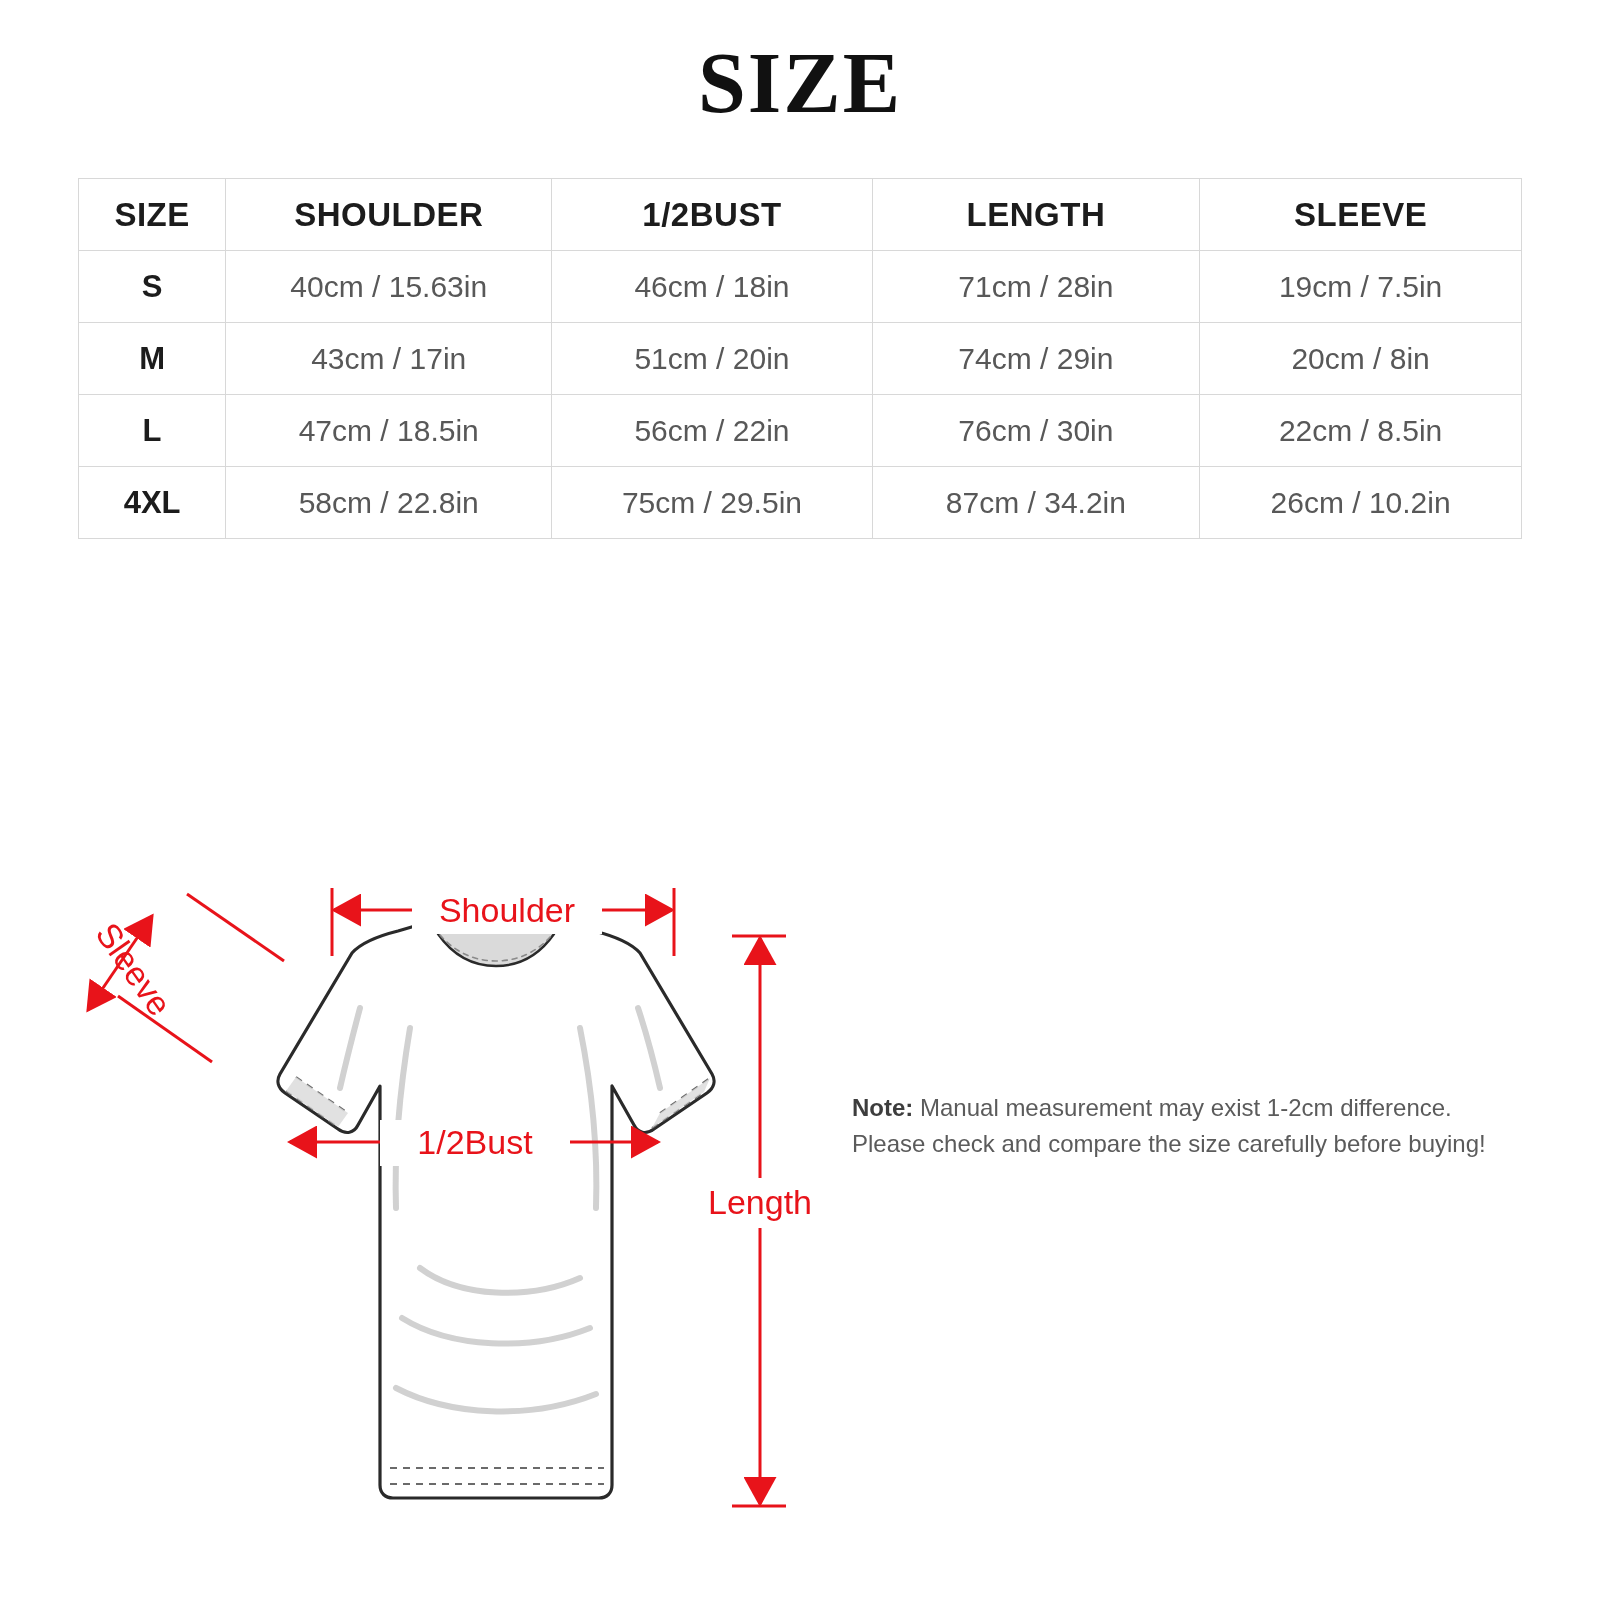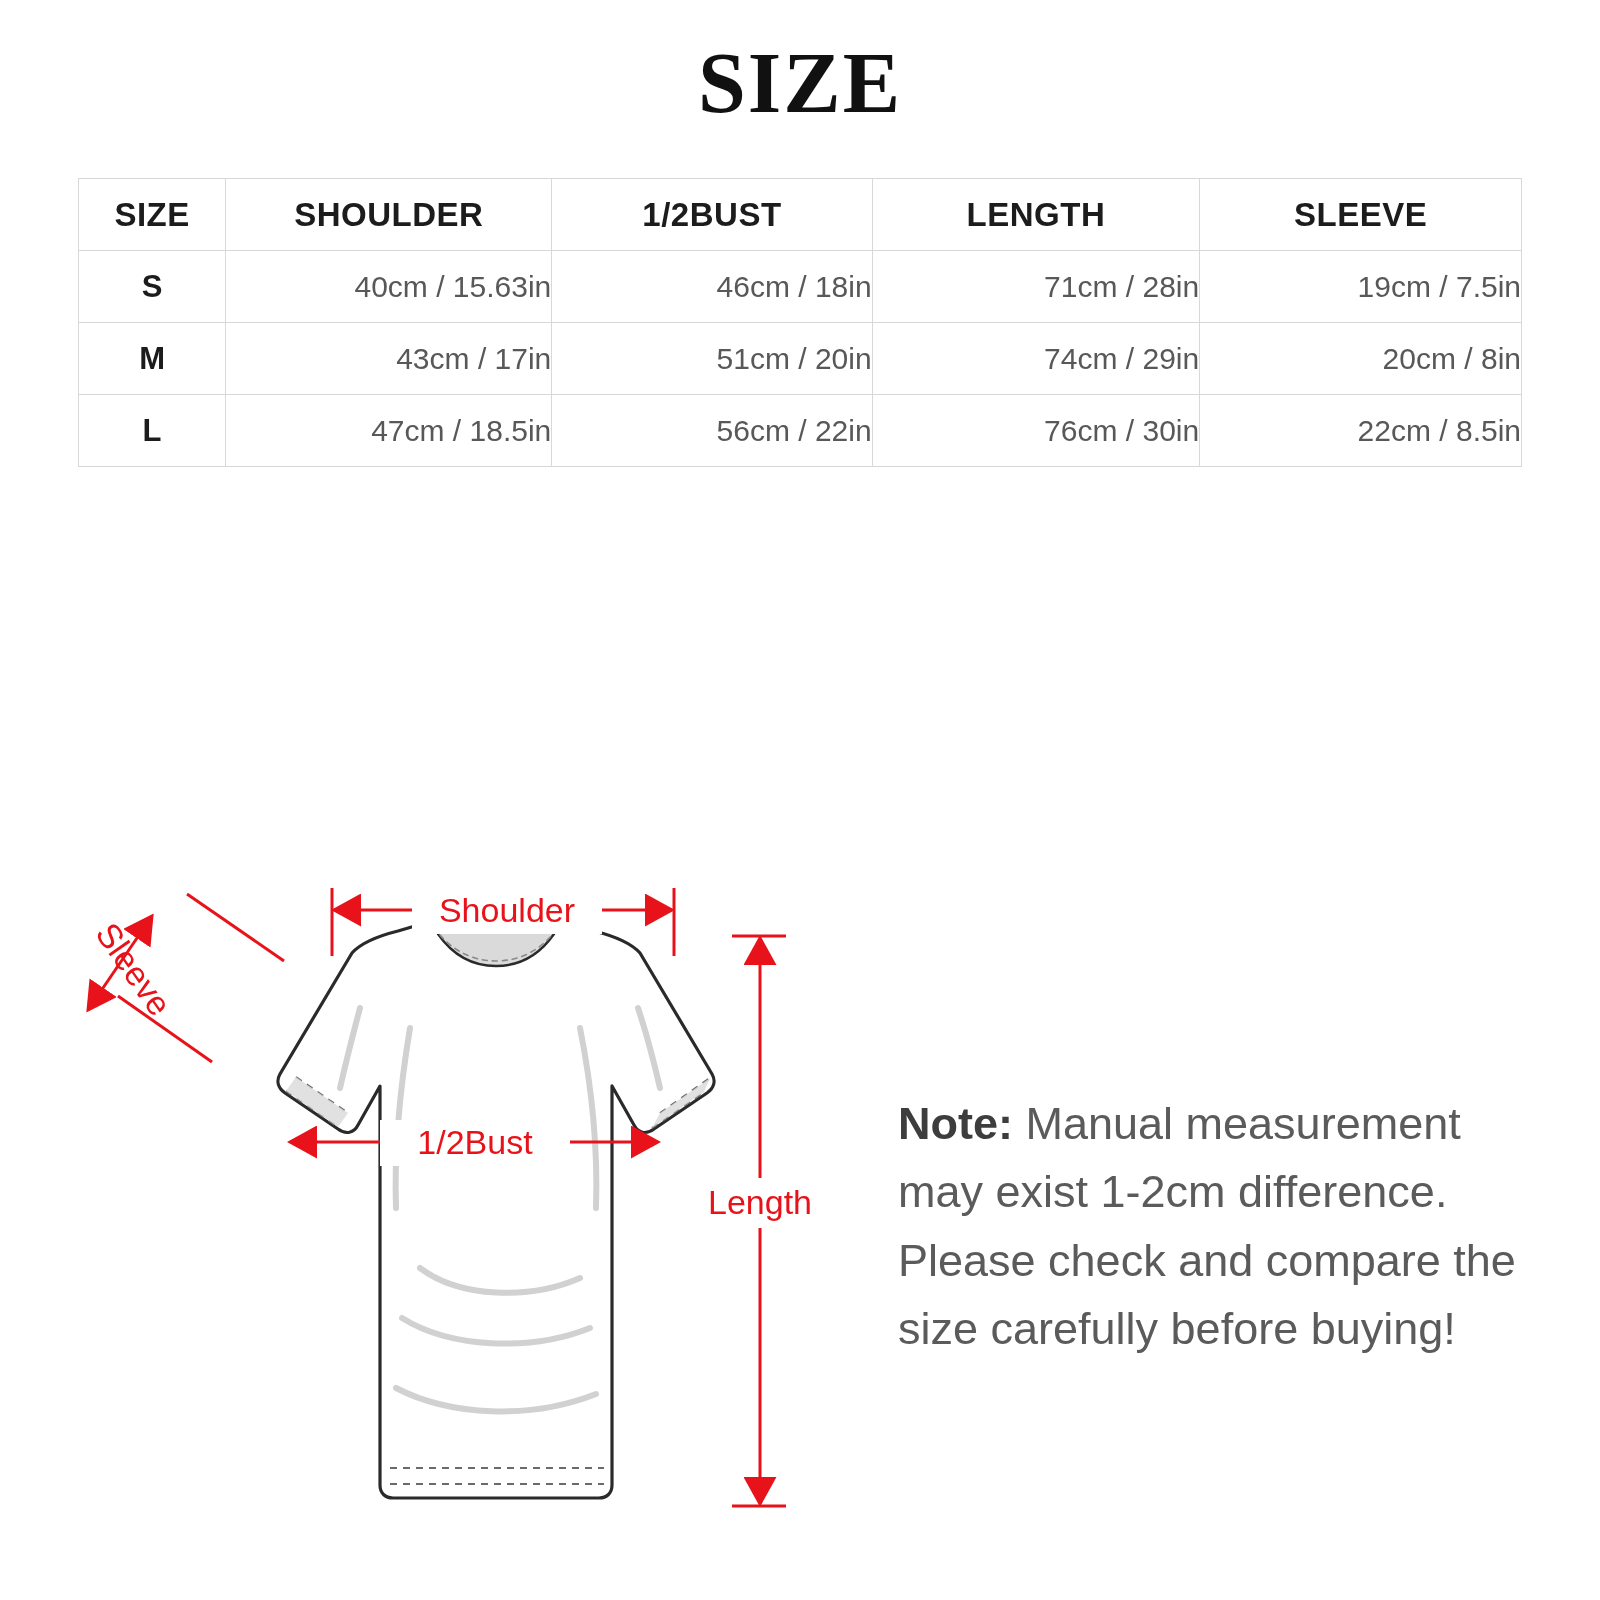--- a/index.html
+++ b/index.html
@@ -59,21 +59,20 @@
   }
   table#size-table td.size-col {
     font-size: 31px;
     font-weight: 700;
     color: #1c1c1c;
   }
   table#size-table td.val {
     font-size: 30px;
     font-weight: 400;
     color: #585858;
-    text-align: right;
   }
   col.c0 { width: 10.2%; }
   col.c1 { width: 22.6%; }
   col.c2 { width: 22.2%; }
   col.c3 { width: 22.7%; }
   col.c4 { width: 22.3%; }
 
   
   #diagram {
     position: absolute;
@@ -81,23 +80,23 @@
     left: 60px;
     width: 790px;
     height: 700px;
   }
   #diagram svg { display: block; }
 
   
   #note-block {
     position: absolute;
     top: 1090px;
-    left: 898px;
+    left: 852px;
     width: 640px;
-    font-size: 45px;
+    font-size: 24px;
     line-height: 1.52;
     color: #5b5b5b;
     font-family: "Liberation Sans", sans-serif;
   }
   #note-block .note-label {
     font-weight: 700;
     color: #3d3d3d;
   }
 </style>
 </head>
@@ -137,20 +136,27 @@
         <td class="val">51cm / 20in</td>
         <td class="val">74cm / 29in</td>
         <td class="val">20cm / 8in</td>
       </tr>
       <tr>
         <td class="size-col">L</td>
         <td class="val">47cm / 18.5in</td>
         <td class="val">56cm / 22in</td>
         <td class="val">76cm / 30in</td>
         <td class="val">22cm / 8.5in</td>
+      </tr>
+      <tr>
+        <td class="size-col">4XL</td>
+        <td class="val">58cm / 22.8in</td>
+        <td class="val">75cm / 29.5in</td>
+        <td class="val">87cm / 34.2in</td>
+        <td class="val">26cm / 10.2in</td>
       </tr>
     </tbody>
   </table>
 </div>
 
 <div id="diagram">
   <svg width="790" height="700" viewBox="0 0 790 700" xmlns="http://www.w3.org/2000/svg">
     <defs>
       <marker id="arrR" markerWidth="11" markerHeight="11" refX="9" refY="5.5" orient="auto">
         <path d="M0,0 L10,5.5 L0,11 z" fill="#e8131a"></path>

